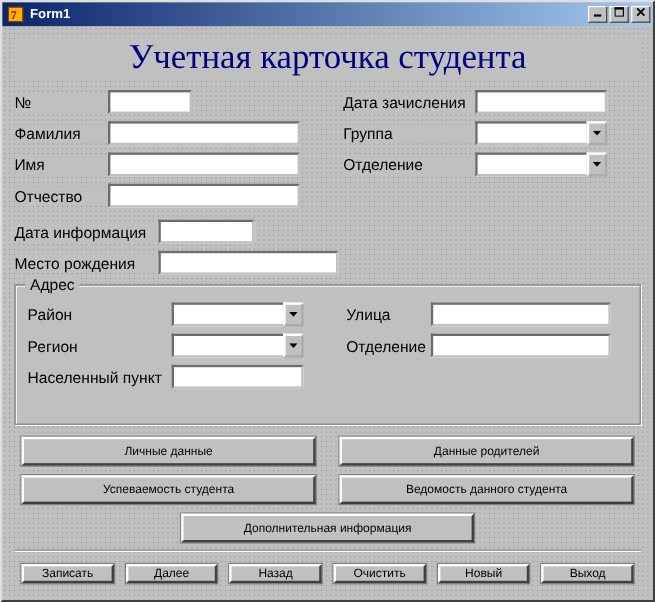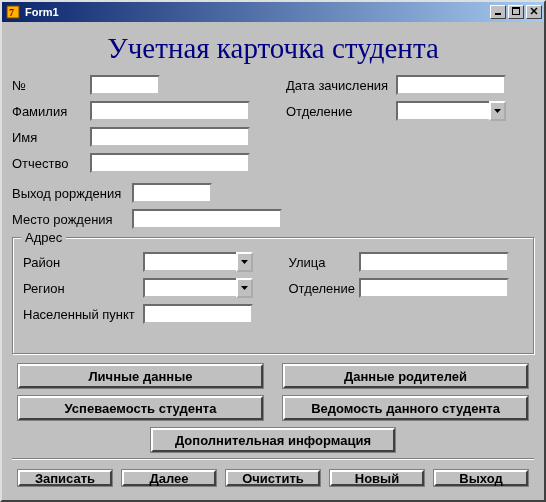--- a/index.html
+++ b/index.html
@@ -141,22 +141,22 @@
     padding: 0 6px;
   }
   .widebtnrow .btn { flex: 1; }
   .centerrow { display: flex; justify-content: center; padding: 0 6px; margin-bottom: 6px; }
   .centerrow .btn { width: 48%; }
   .btn {
     height: 24px;
     background: #c0c0c0;
     border: 2px solid;
     border-color: #fff #404040 #404040 #fff;
-    font-size: 13px;
-    font-weight: bold;
+    font-size: 10px;
+    font-weight: normal;
     display: flex;
     align-items: center;
     justify-content: center;
     cursor: default;
     box-shadow: 0 0 0 1px #808080;
   }
   .hr {
     border-top: 1px solid #808080;
     border-bottom: 1px solid #fff;
     margin: 6px 0 10px 0;
@@ -223,36 +223,47 @@
           <span class="label">Отчество</span>
           <input class="txt" style="width: 160px;" value="">
         </div>
       </div>
       <div class="col-right">
         <div class="row">
           <span class="label">Дата зачисления</span>
           <input class="txt" style="width: 110px;" value="">
         </div>
         <div class="row">
+          <span class="label">Группа</span>
+          <div class="combo" style="width:110px">
+            <div class="cv"></div>
+            <div class="cb">
+                <svg width="7" height="4">
+                  <polygon points="0,0 7,0 3.5,4" fill="#000"></polygon>
+                </svg>
+              </div>
+          </div>
+        </div>
+        <div class="row">
           <span class="label">Отделение</span>
           <div class="combo" style="width:110px">
             <div class="cv"></div>
             <div class="cb">
                 <svg width="7" height="4">
                   <polygon points="0,0 7,0 3.5,4" fill="#000"></polygon>
                 </svg>
               </div>
           </div>
         </div>
       </div>
     </div>
 
     <div class="longrows">
       <div class="row">
-        <span class="label">Выход рорждения</span>
+        <span class="label">Дата информация</span>
         <input class="txt" style="width: 80px;" value="">
       </div>
       <div class="row">
         <span class="label">Место рождения</span>
         <input class="txt" style="width: 150px;" value="">
       </div>
     </div>
 
     <div class="groupbox">
       <div class="gtitle">Адрес</div>
@@ -308,19 +319,20 @@
     </div>
     <div class="centerrow">
       <div class="btn">Дополнительная информация</div>
     </div>
 
     <div class="hr"></div>
 
     <div class="bottomrow">
       <div class="btn">Записать</div>
       <div class="btn">Далее</div>
+      <div class="btn">Назад</div>
       <div class="btn">Очистить</div>
       <div class="btn">Новый</div>
       <div class="btn">Выход</div>
     </div>
 
   </div>
 </div>
 
 </body></html>

